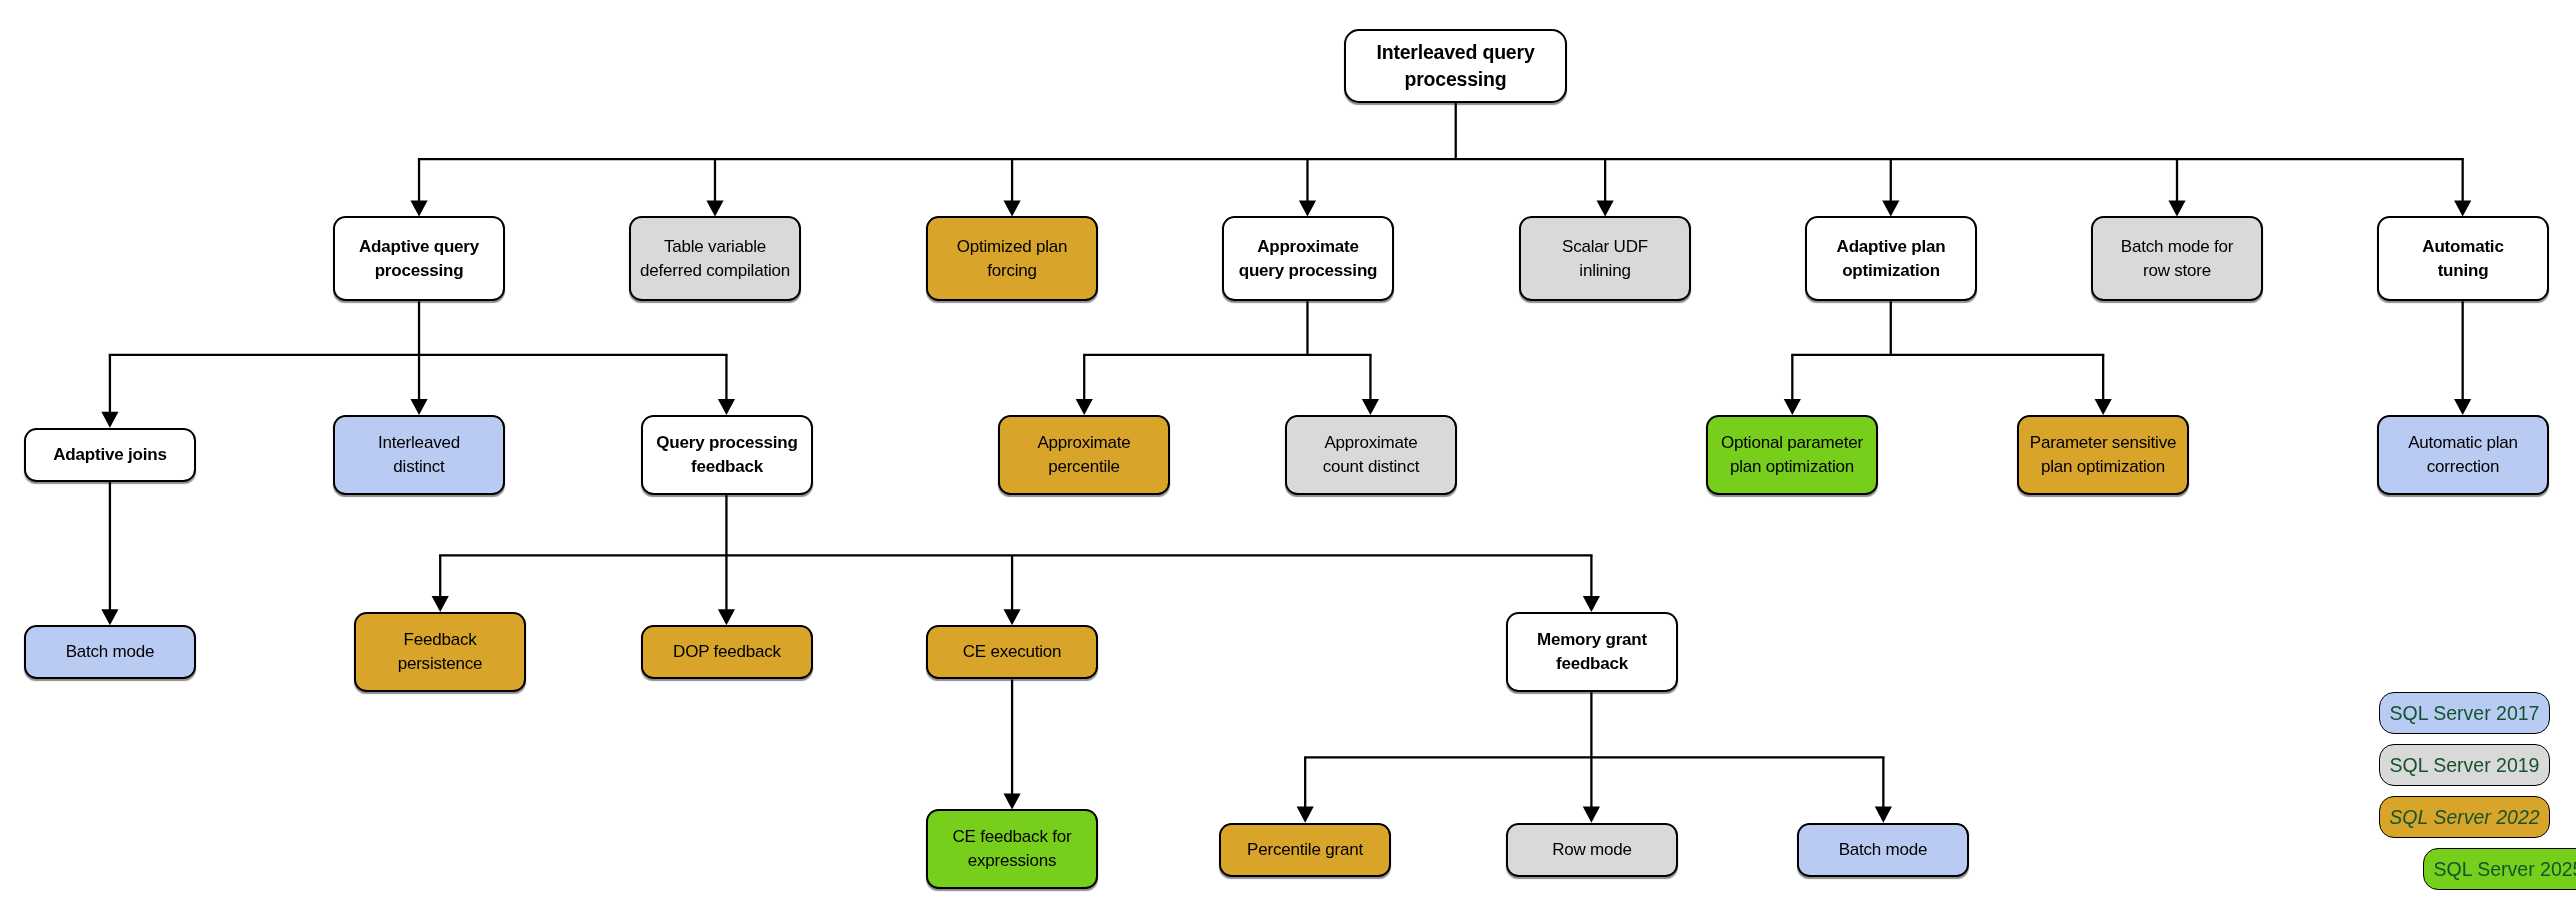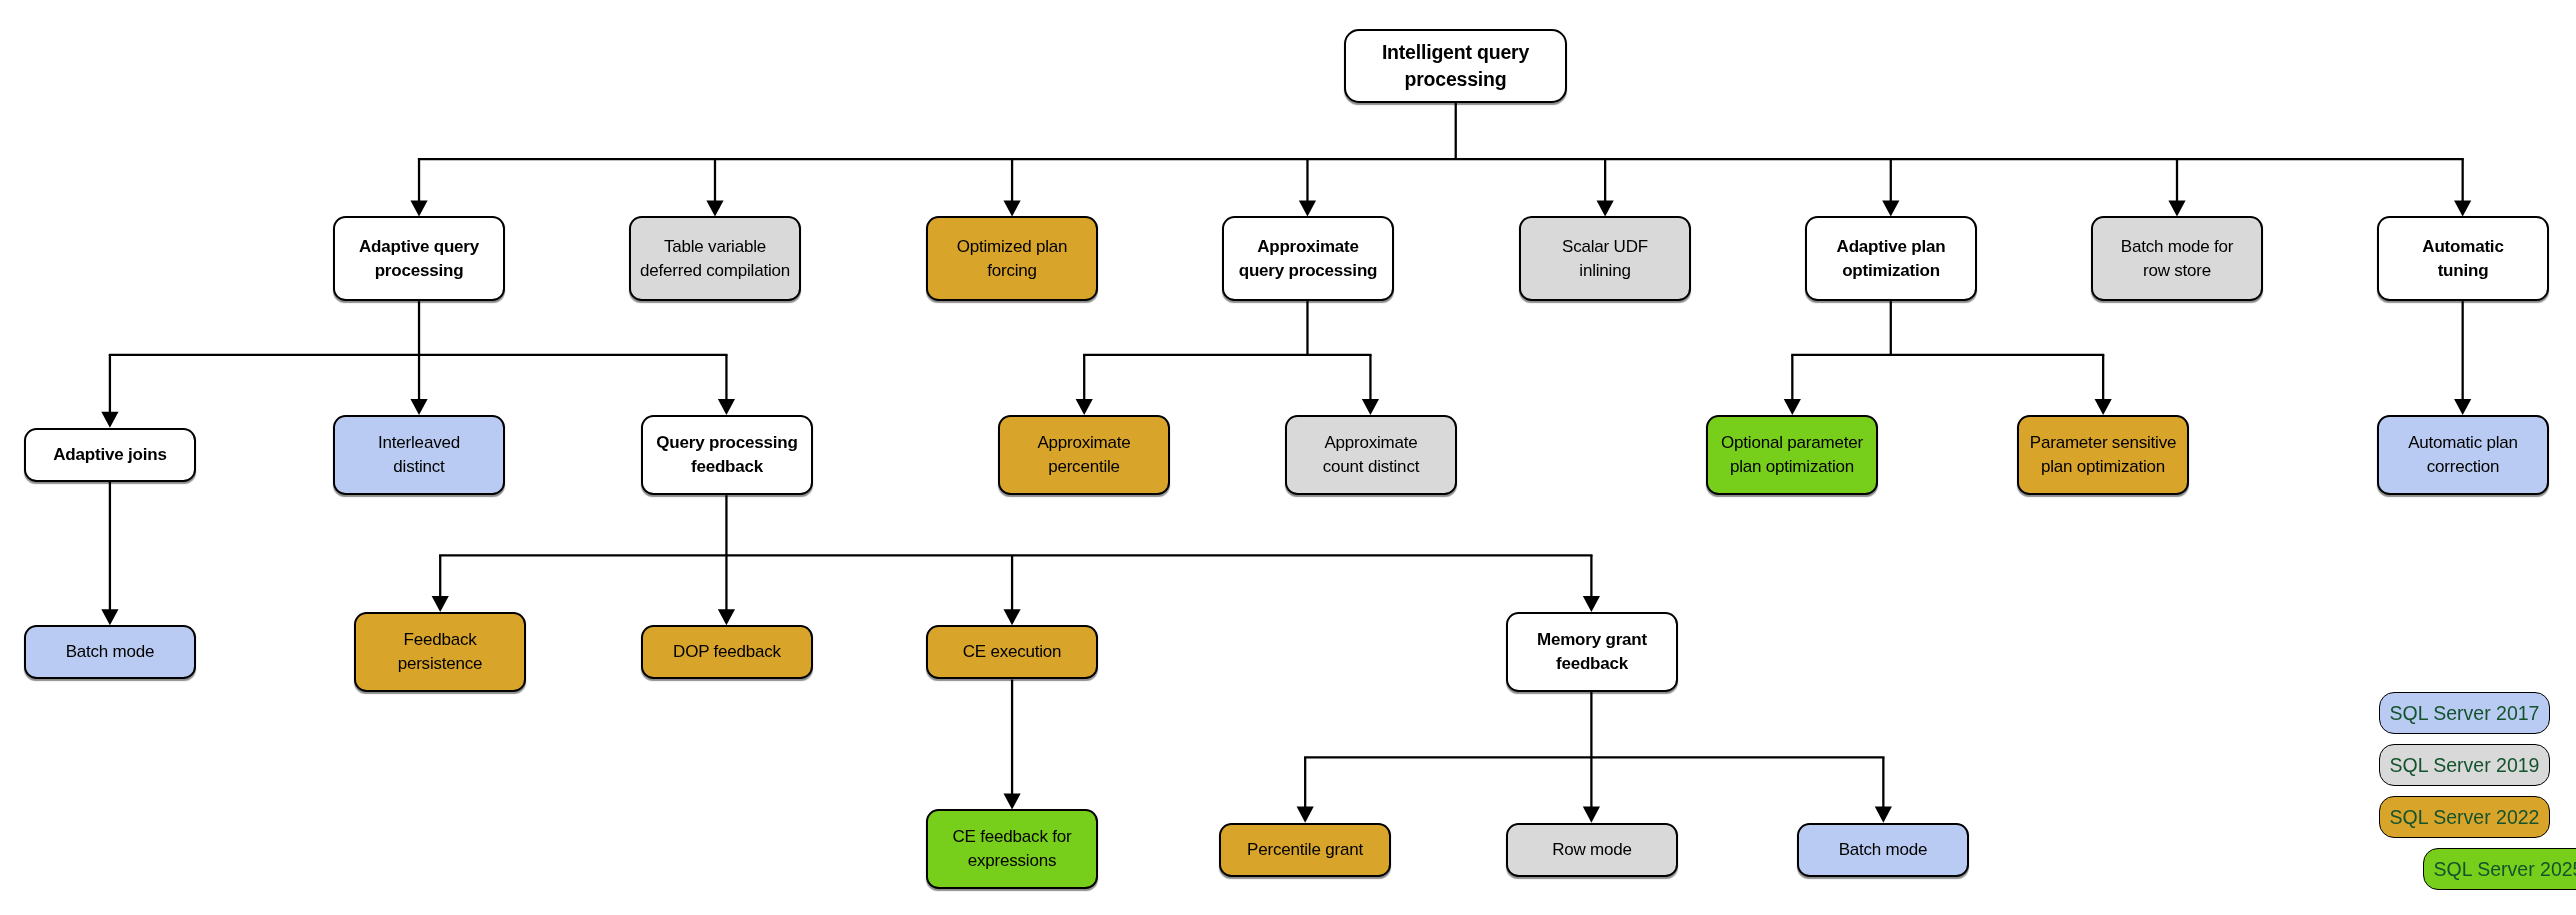--- a/index.html
+++ b/index.html
@@ -49,21 +49,21 @@
     box-sizing:border-box;
     left:2379px;width:171px;height:42px;
     border:1.7px solid var(--border);
     border-radius:15px;
     display:flex;align-items:center;justify-content:center;
     font-size:19.5px;color:#14532d;
     z-index:2;
   }
   .legend-item.v2017{background:var(--sql2017);}
   .legend-item.v2019{background:var(--sql2019);}
-  .legend-item.v2022{background:var(--sql2022);}
+  .legend-item.v2022{background:var(--sql2022);font-style:italic;}
   .legend-item.v2025{background:var(--sql2025);margin-left:44px;}
 </style>
 </head>
 <body>
 
 <div id="canvas">
 
   <svg id="wires" viewBox="0 0 4500 1600" xmlns="http://www.w3.org/2000/svg">
 
     <g>
@@ -149,21 +149,21 @@
       <line x1="2278" y1="1323" x2="3292" y2="1323"></line>
       <line x1="2280" y1="1323" x2="2280" y2="1413"></line>
         <polygon points="2265,1409 2295,1409 2280,1437"></polygon>
       <line x1="2780" y1="1323" x2="2780" y2="1413"></line>
         <polygon points="2765,1409 2795,1409 2780,1437"></polygon>
       <line x1="3290" y1="1323" x2="3290" y2="1413"></line>
         <polygon points="3275,1409 3305,1409 3290,1437"></polygon>
     </g>
   </svg>
 
-  <div class="node cat root" style="left:1344px;top:29px;width:223px;height:74px">Intelligent query
+  <div class="node cat root" style="left:1344px;top:29px;width:223px;height:74px">Interleaved query
 processing</div>
 
   <div class="node cat" style="left:333px;top:216px;width:172px;height:85px">Adaptive query
 processing</div>
   <div class="node v2019" style="left:629px;top:216px;width:172px;height:85px">Table variable
 deferred compilation</div>
   <div class="node v2022" style="left:926px;top:216px;width:172px;height:85px">Optimized plan
 forcing</div>
   <div class="node cat" style="left:1222px;top:216px;width:172px;height:85px">Approximate
 query processing</div>

